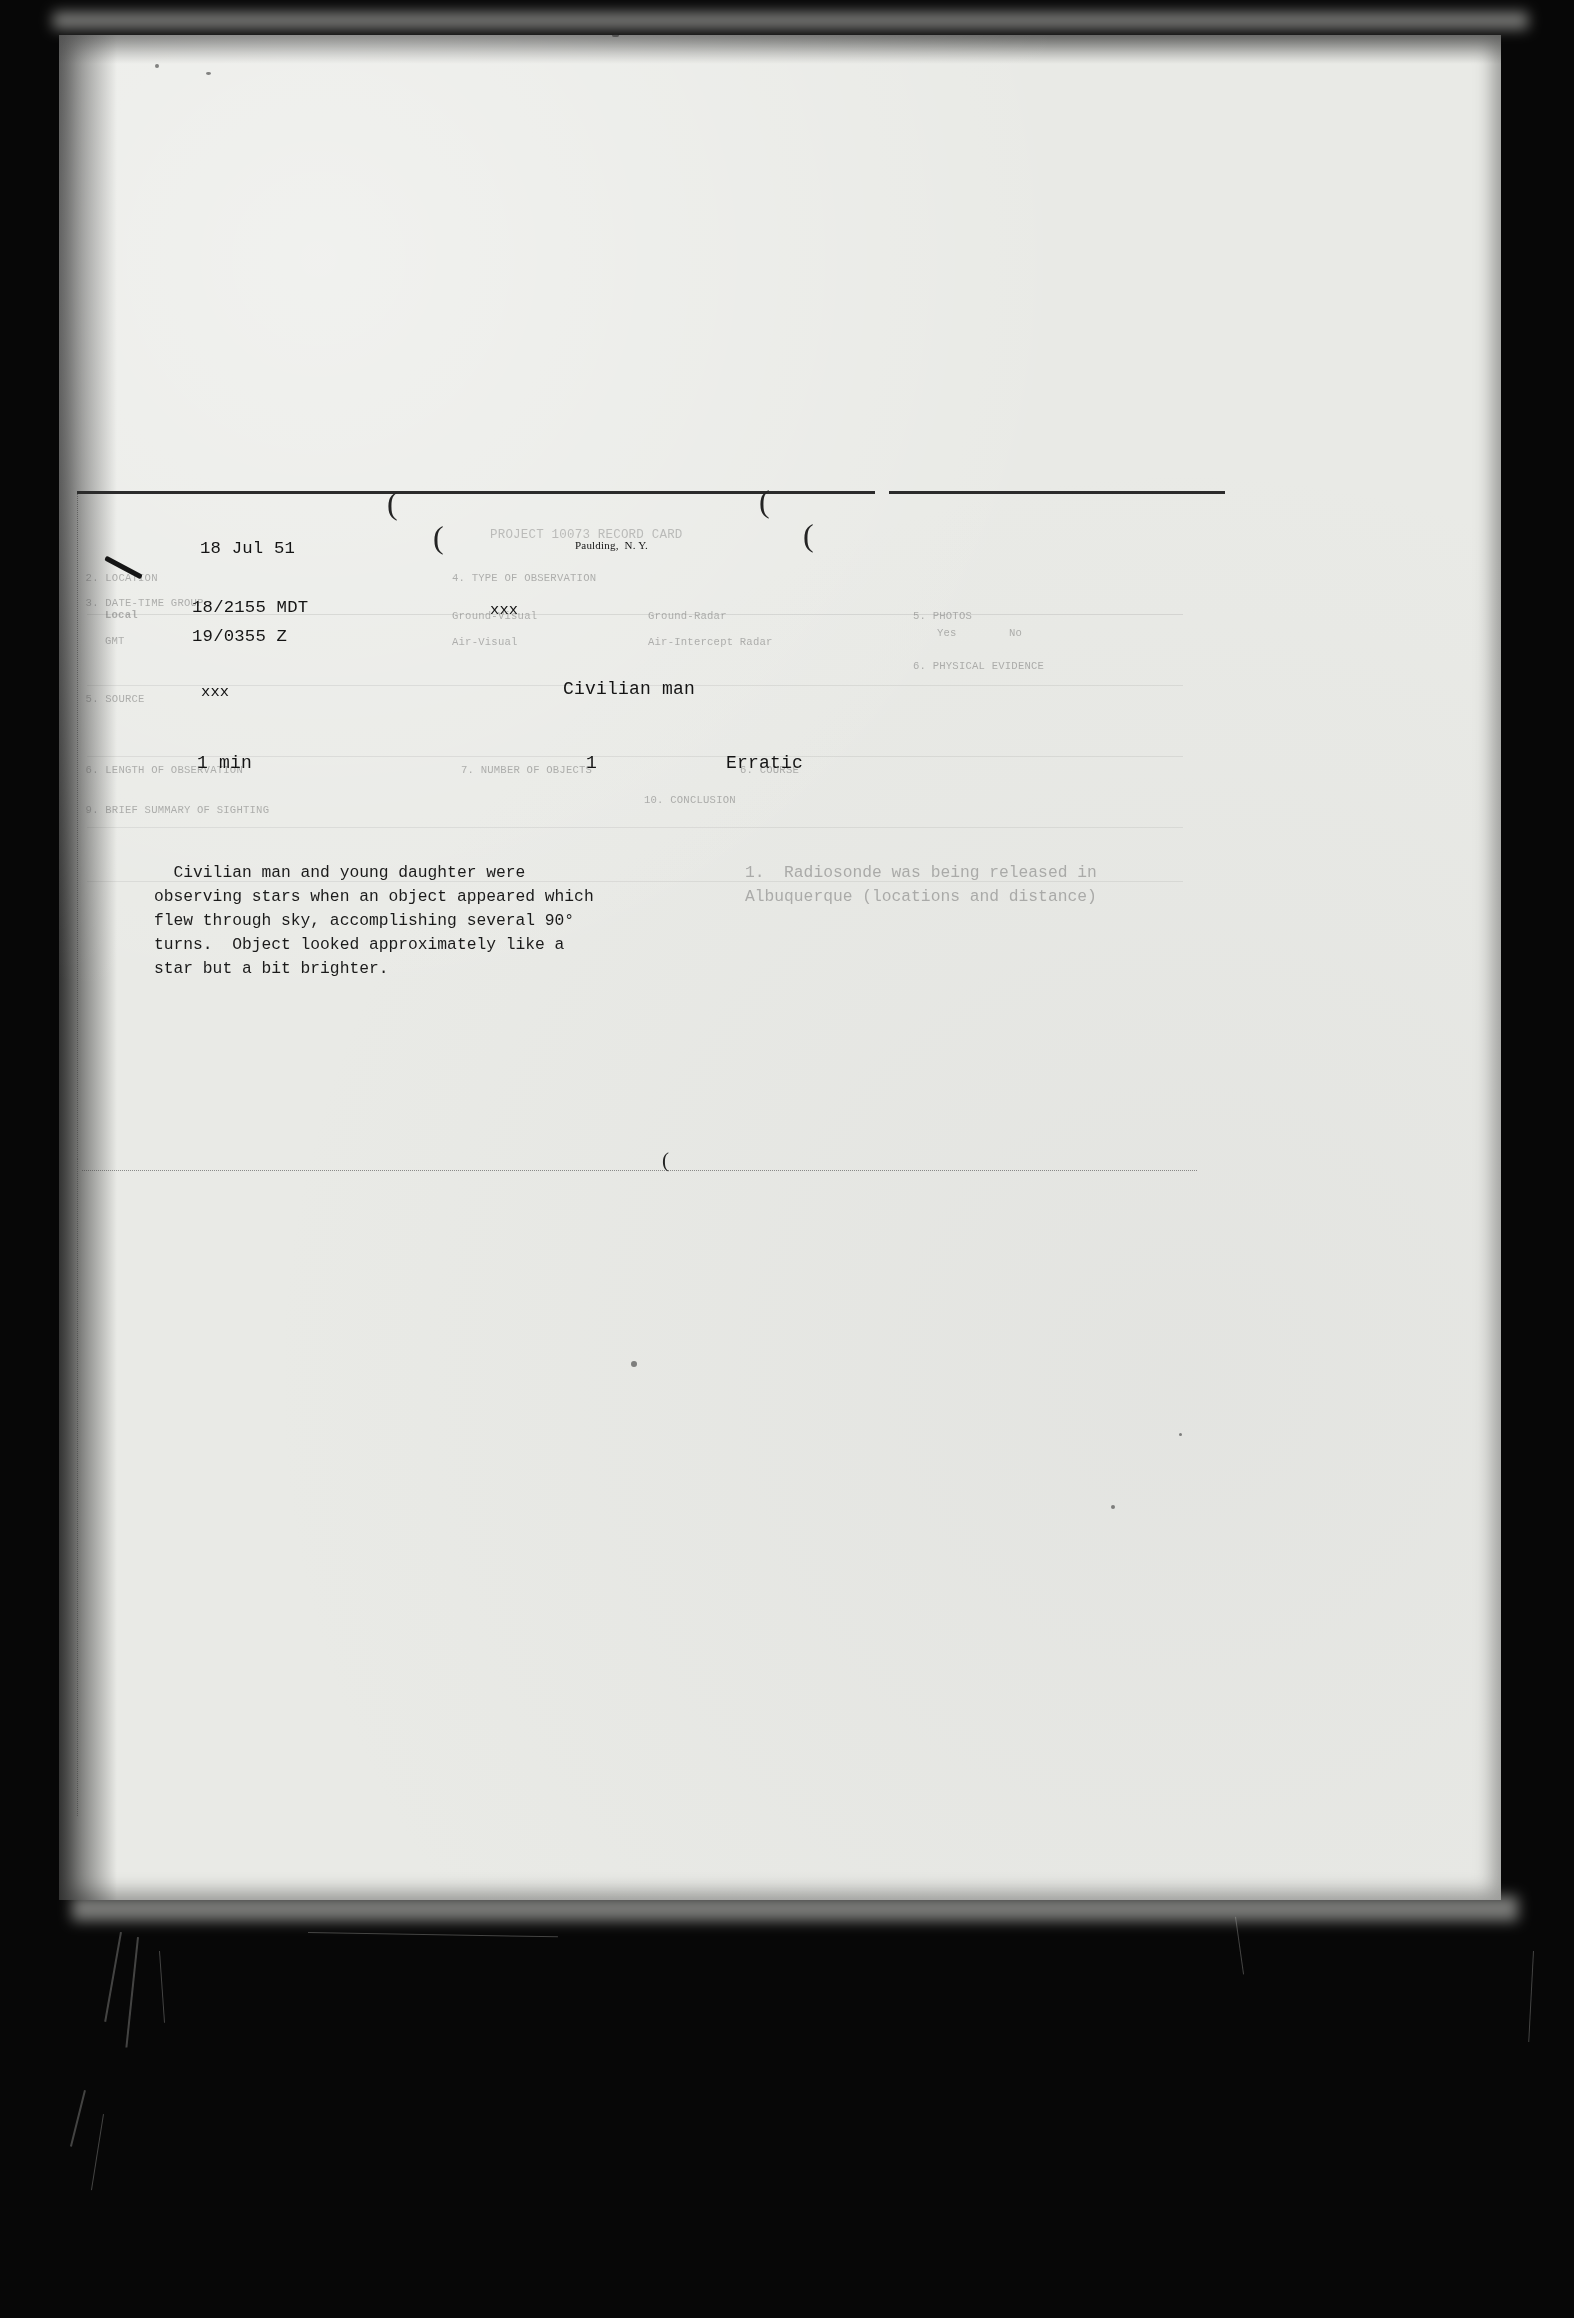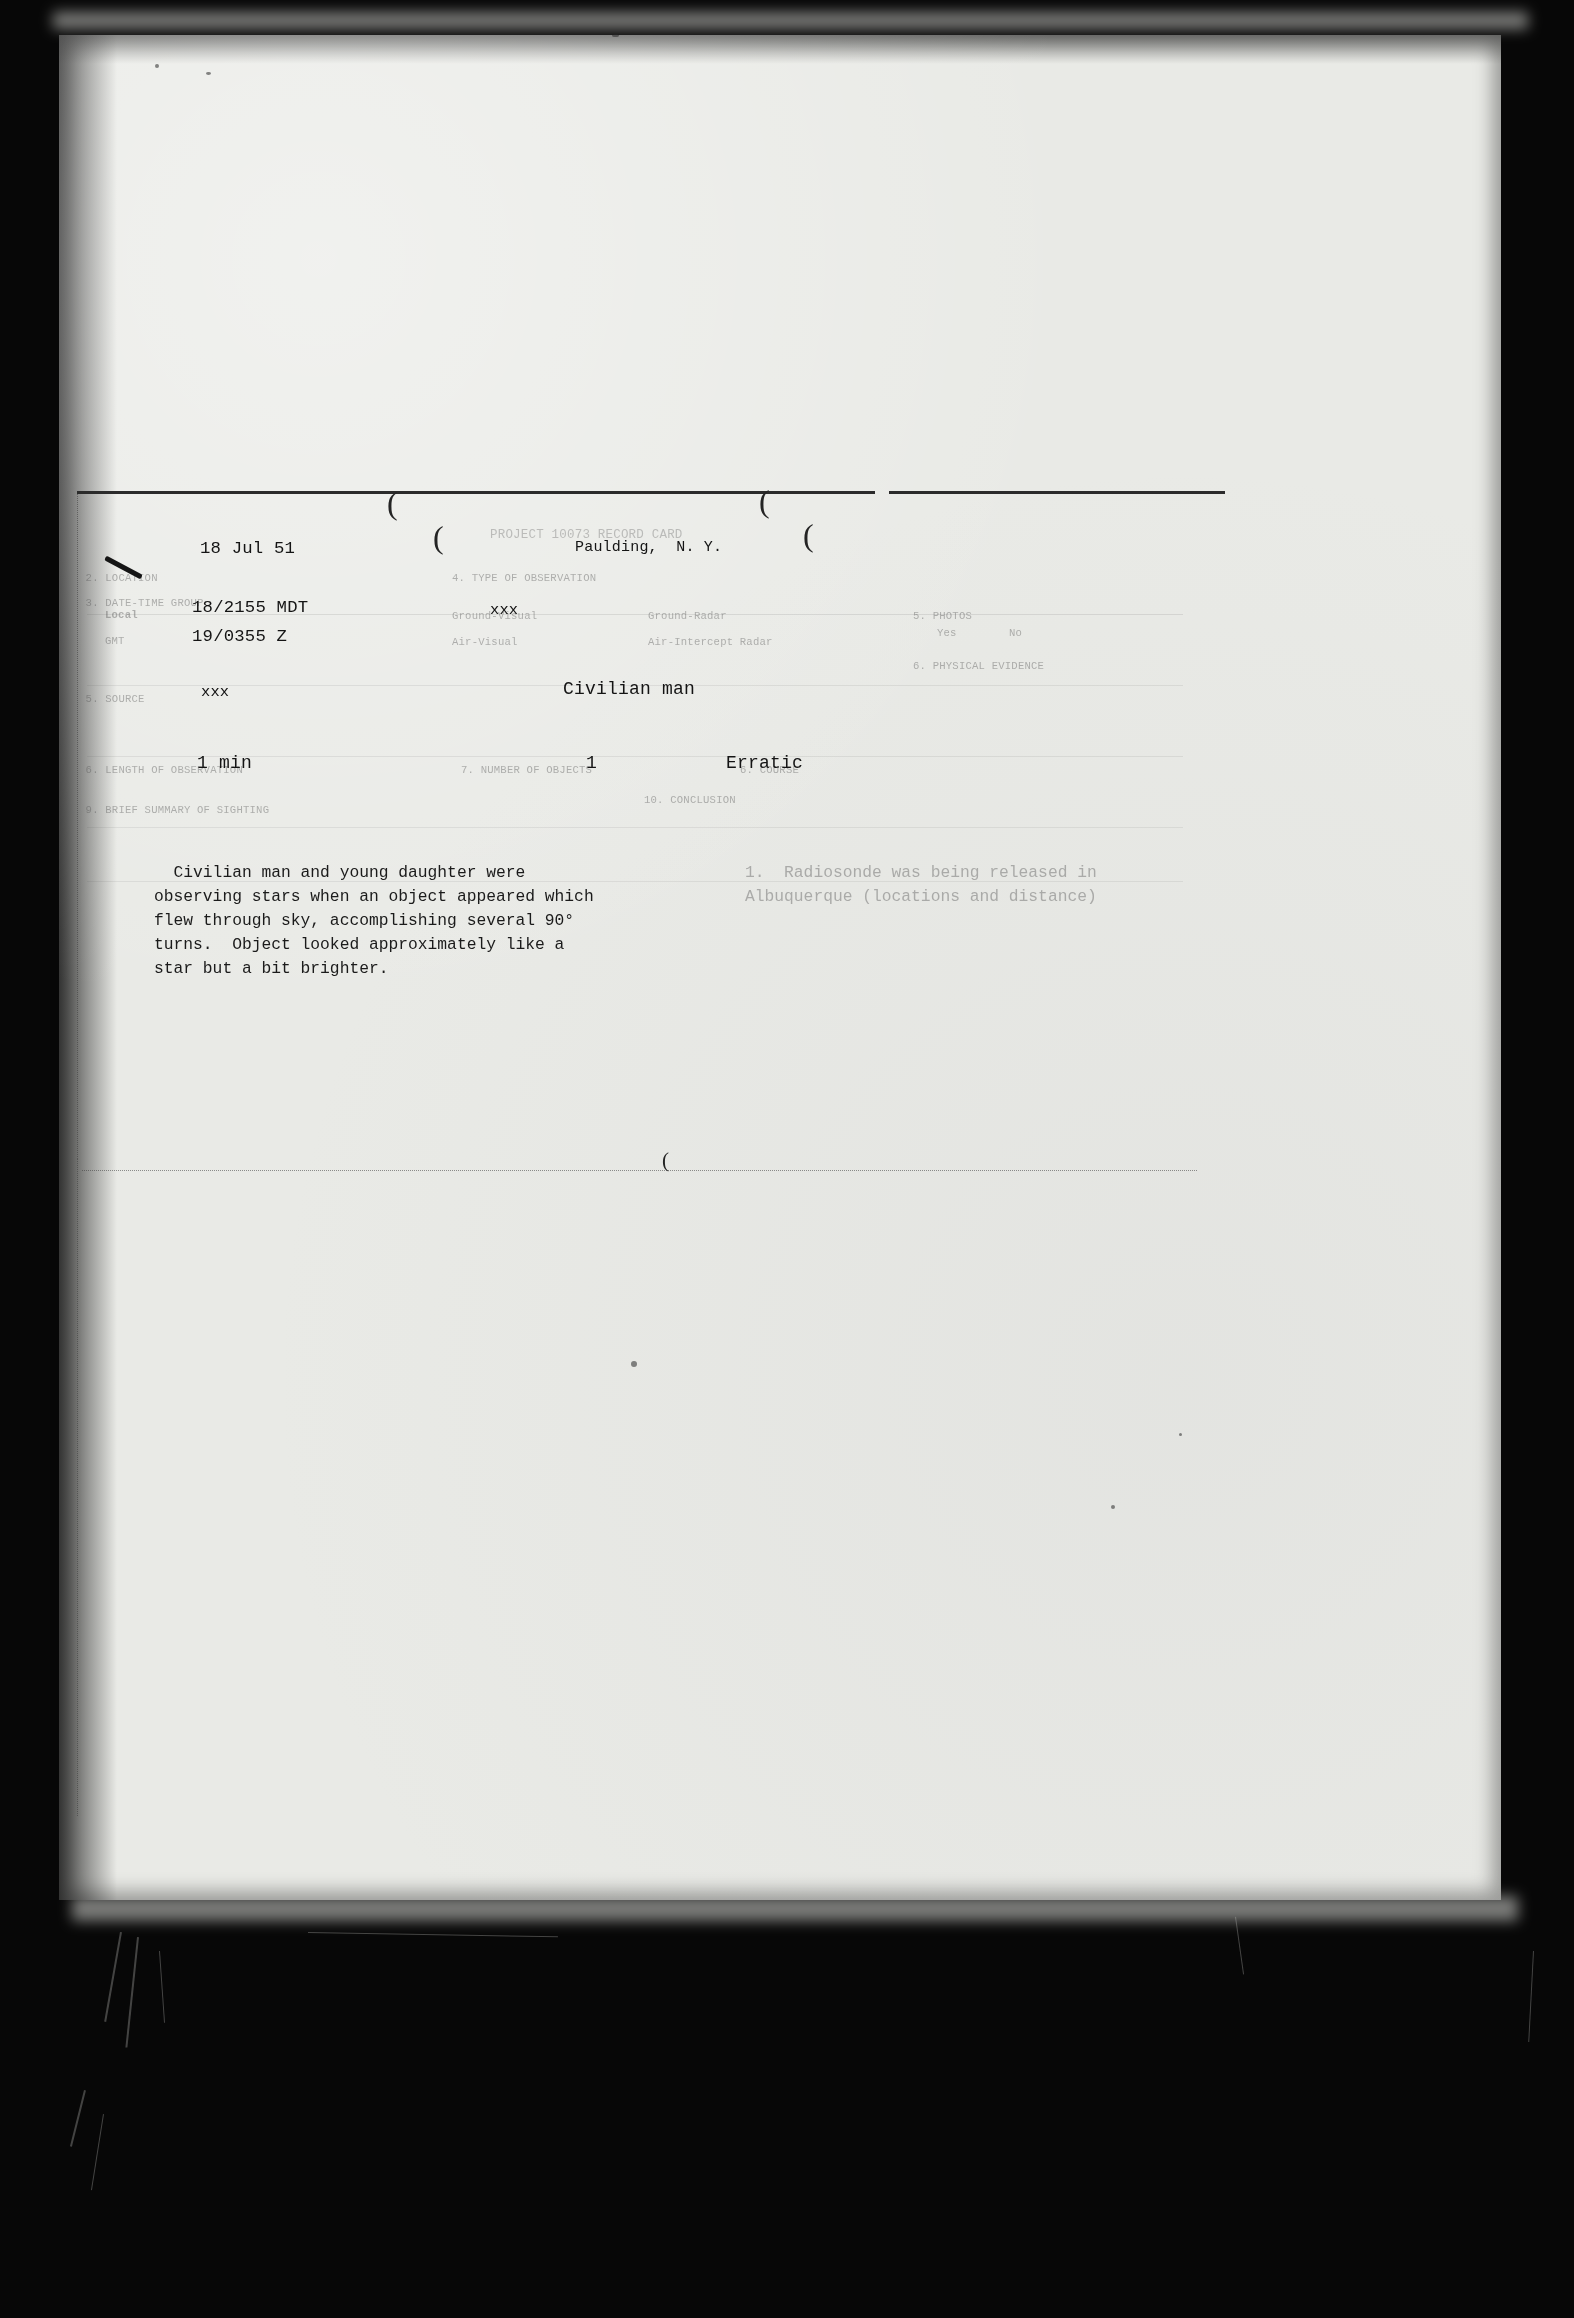--- a/index.html
+++ b/index.html
@@ -227,21 +227,21 @@
     <div class="typed pre-label" style="left:836px; top:169px;">6. PHYSICAL EVIDENCE</div>
     <div class="typed pre-label" style="left:8.6px; top:202px;">5. SOURCE</div>
     <div class="typed pre-label" style="left:8.6px; top:273px;">6. LENGTH OF OBSERVATION</div>
     <div class="typed pre-label" style="left:384px; top:273px;">7. NUMBER OF OBJECTS</div>
     <div class="typed pre-label" style="left:663px; top:273px;">6. COURSE</div>
     <div class="typed pre-label" style="left:8.6px; top:313px;">9. BRIEF SUMMARY OF SIGHTING</div>
     <div class="typed pre-label" style="left:567px; top:303px;">10. CONCLUSION</div>
 
     <div class="typed strong" style="left:115px; top:48px; font-size:17.3px;margin-left:8px;">18 Jul 51</div>
 
-    <div class="typed strong" style="left:498px; top:48px; font-size:15px;">Paulding,  N. Y.</div>
+    <div class="typed strong" style="left:498px; top:48px; font-size:11px;font-family:Liberation Serif, serif;">Paulding,  N. Y.</div>
 
     <div class="typed strong" style="left:115px; top:107px; font-size:17.3px;">18/2155 MDT</div>
 
     <div class="typed strong" style="left:115px; top:136px; font-size:17.3px;text-align:right;">19/0355 Z</div>
 
     <div class="typed strong" style="left:413px; top:110px; font-size:15.4px;">xxx</div>
 
     <div class="typed strong" style="left:124px; top:192px; font-size:15.4px;">xxx</div>
 
     <div class="typed strong" style="left:486px; top:188px; font-size:18px;">Civilian man</div>

